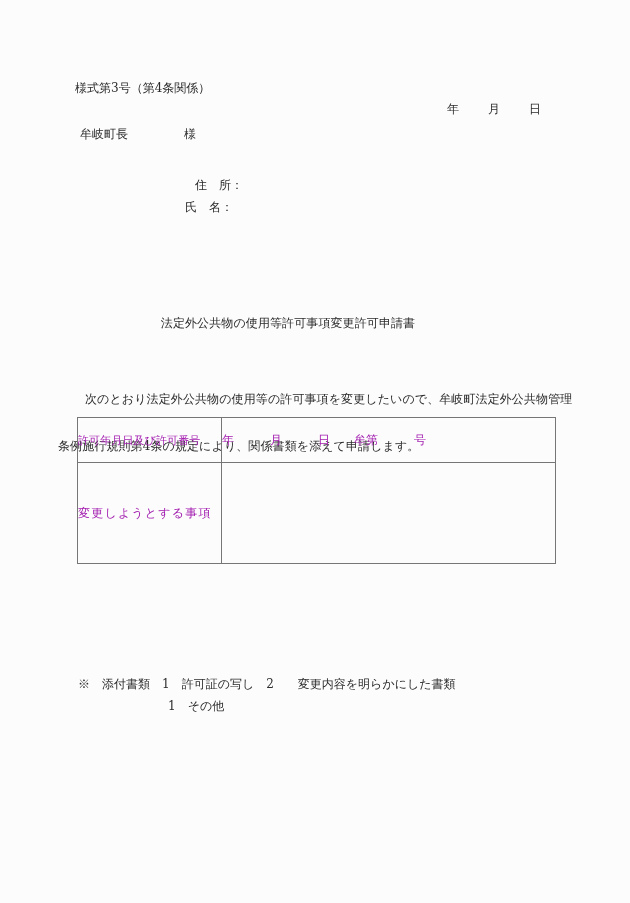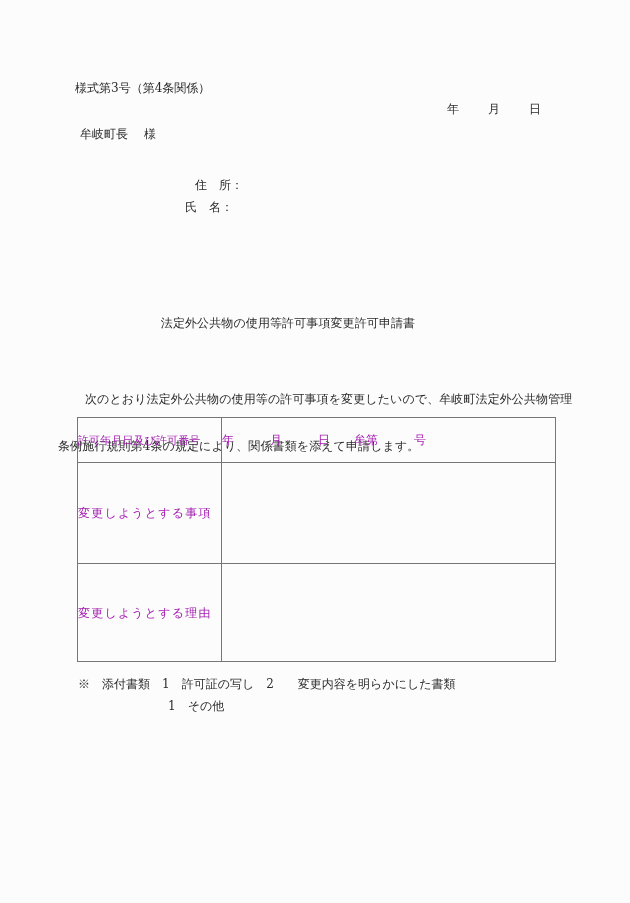--- a/index.html
+++ b/index.html
@@ -15,21 +15,21 @@
     color: #2b2b2b;
     font-family: "DejaVu Serif", "Liberation Serif", serif;
     font-size: 12px;
     line-height: 1;
     overflow: hidden;
   }
   .abs { position: absolute; white-space: pre; }
 
   .form-number   { left: 75px;  top: 82px; }
   .header-date   { left: 447px; top: 103px; display: flex; gap: 29px; }
-  .addressee-line{ left: 80px;  top: 128px; display: flex; gap: 16px; text-align: center; }
+  .addressee-line{ left: 80px;  top: 128px; display: flex; gap: 56px; text-align: center; }
 
   .address-label { left: 195px; top: 179px; }
   .name-label    { left: 185px; top: 201px; }
   .corp-note     { left: 183px; top: 223px; letter-spacing: 0.6px; }
 
   .form-title {
     left: 0; right: 8px; top: 317px;
     text-align: center;
     letter-spacing: 0.1px;
   }
@@ -98,24 +98,20 @@
   <table class="permit-table">
     <tbody>
       <tr class="row-permit-no">
         <td class="col-label cell-label-sm">許可年月日及び許可番号</td>
         <td class="col-value cell-date">年　　　月　　　日　　牟第　　　号</td>
       </tr>
       <tr class="row-change-item">
         <td class="col-label cell-label">変更しようとする事項</td>
         <td class="col-value"></td>
       </tr>
-      <tr class="row-change-reason">
-        <td class="col-label cell-label">変更しようとする理由</td>
-        <td class="col-value"></td>
-      </tr>
     </tbody>
   </table>
 
   <div class="abs note-line1">※　添付書類　1　許可証の写し　2　　変更内容を明らかにした書類</div>
 
   <div class="abs note-line2">1　その他</div>
 
 </div>
 
 </body></html>

